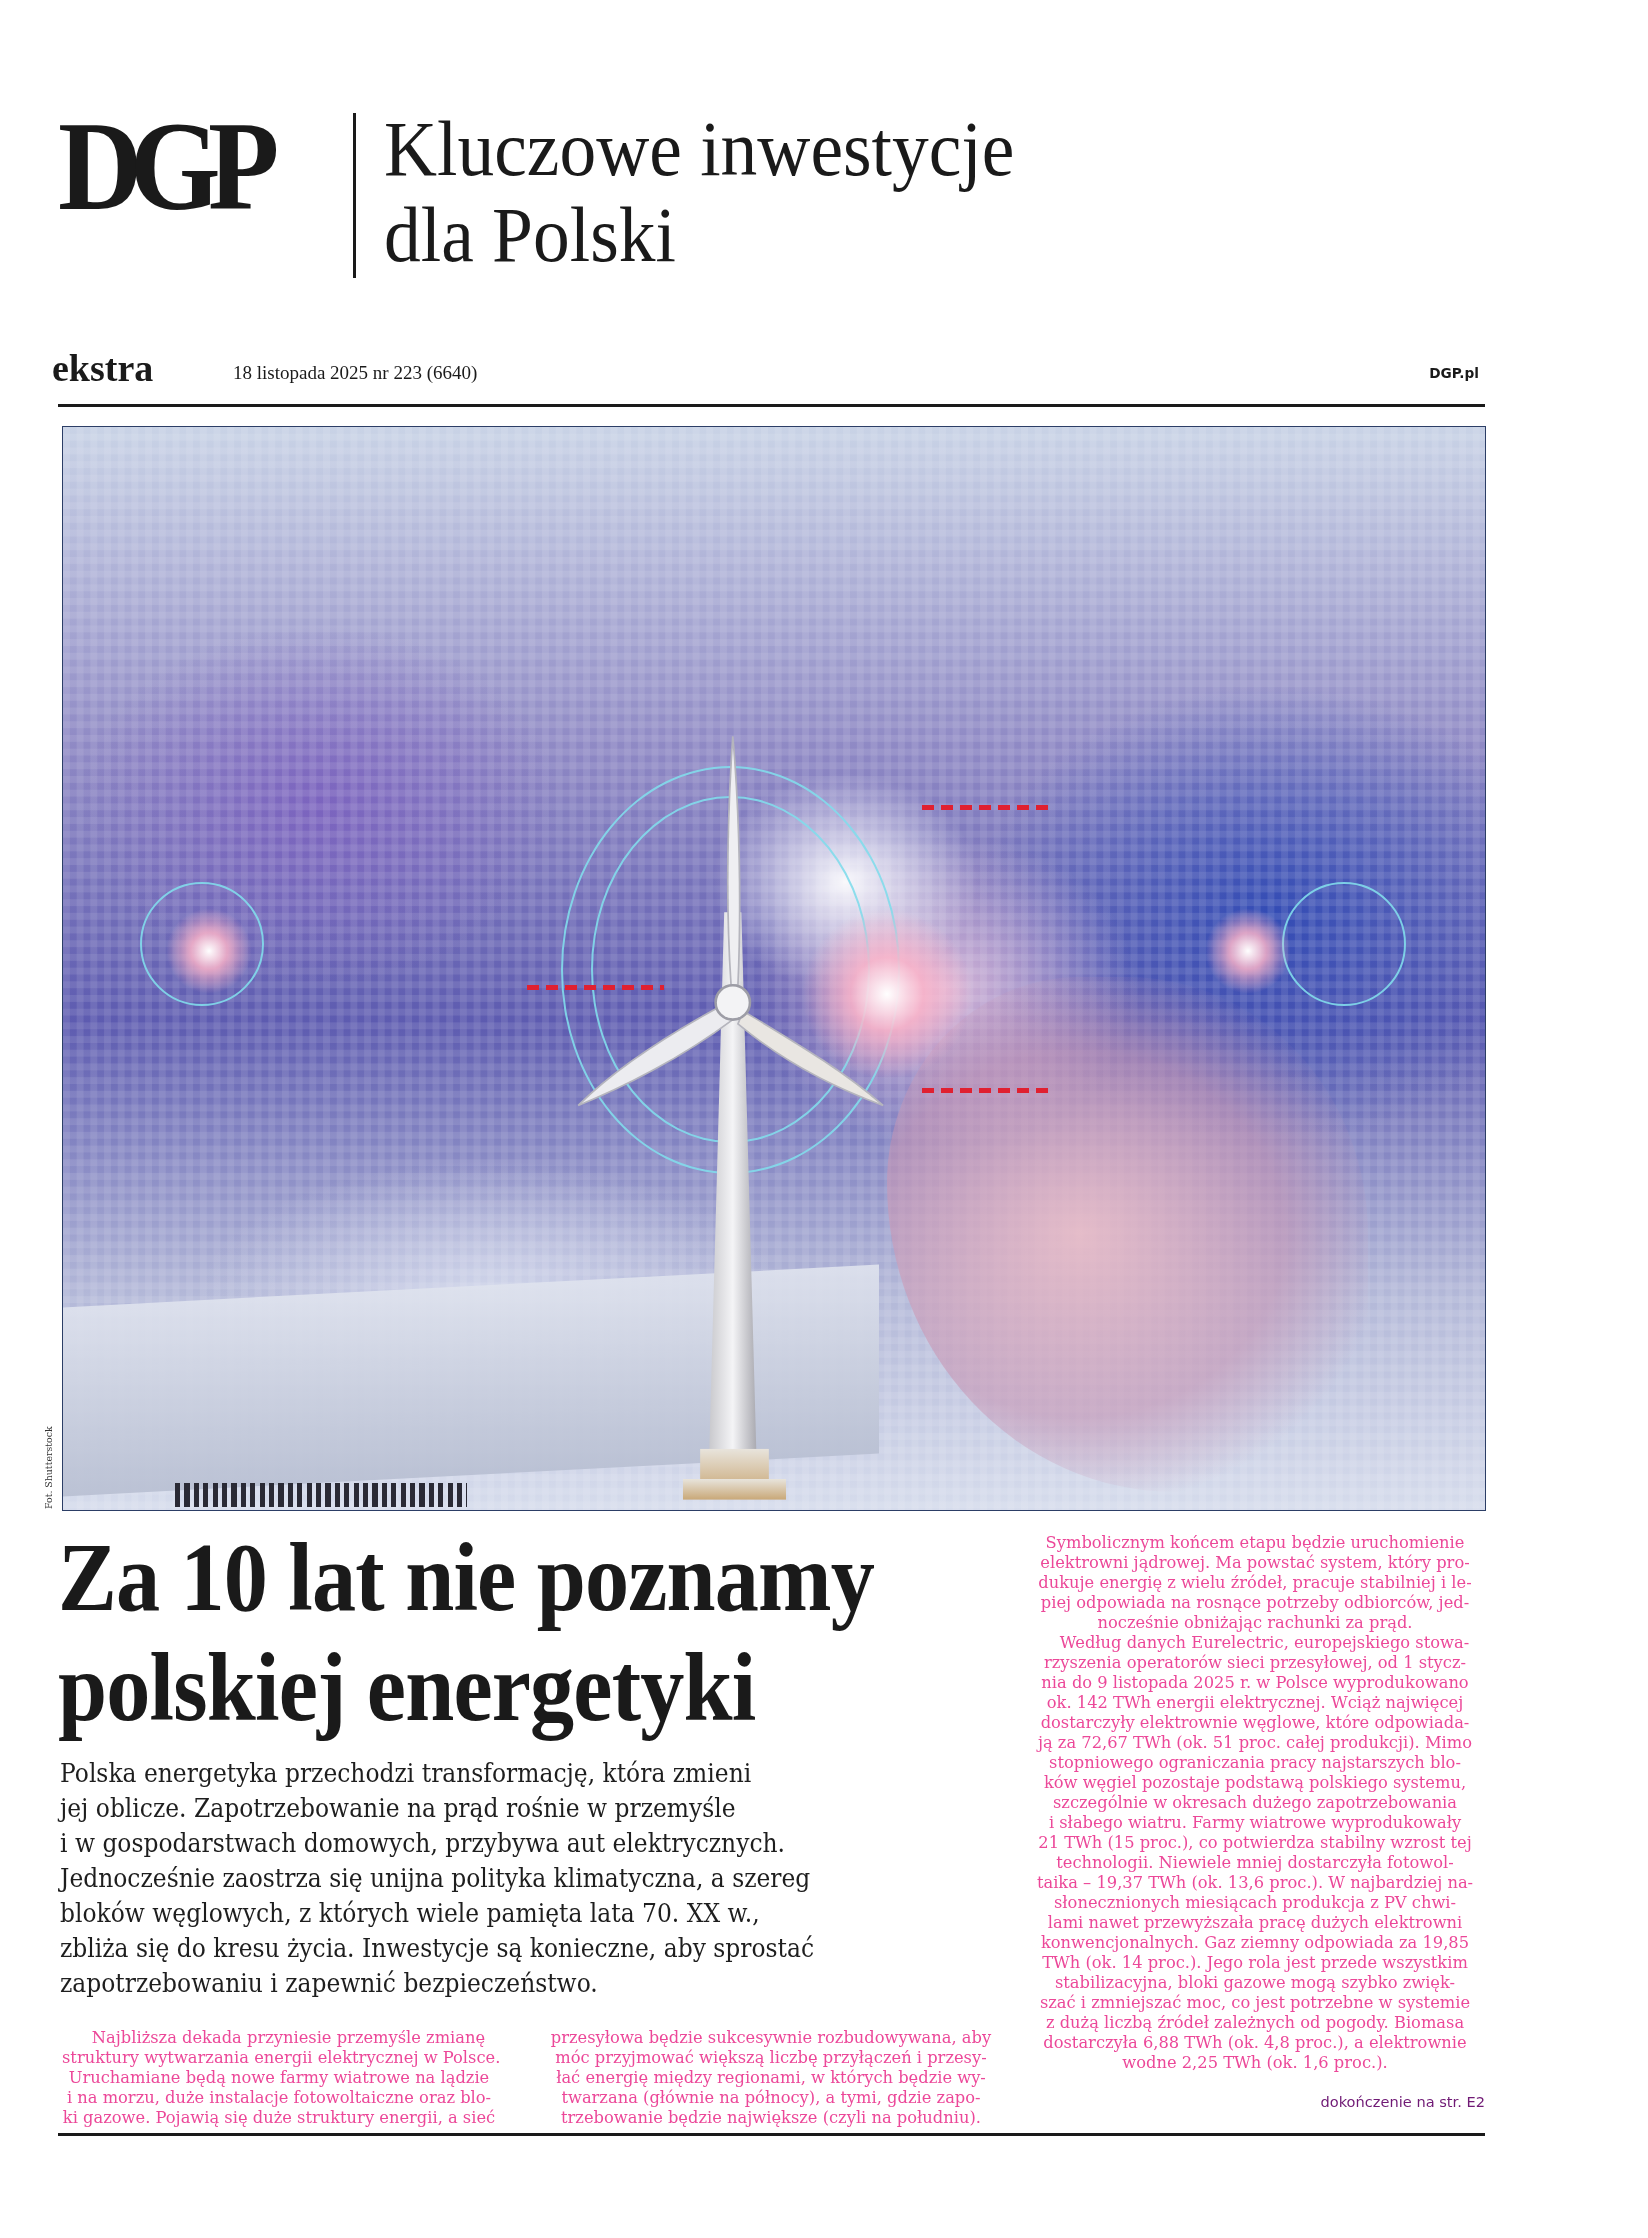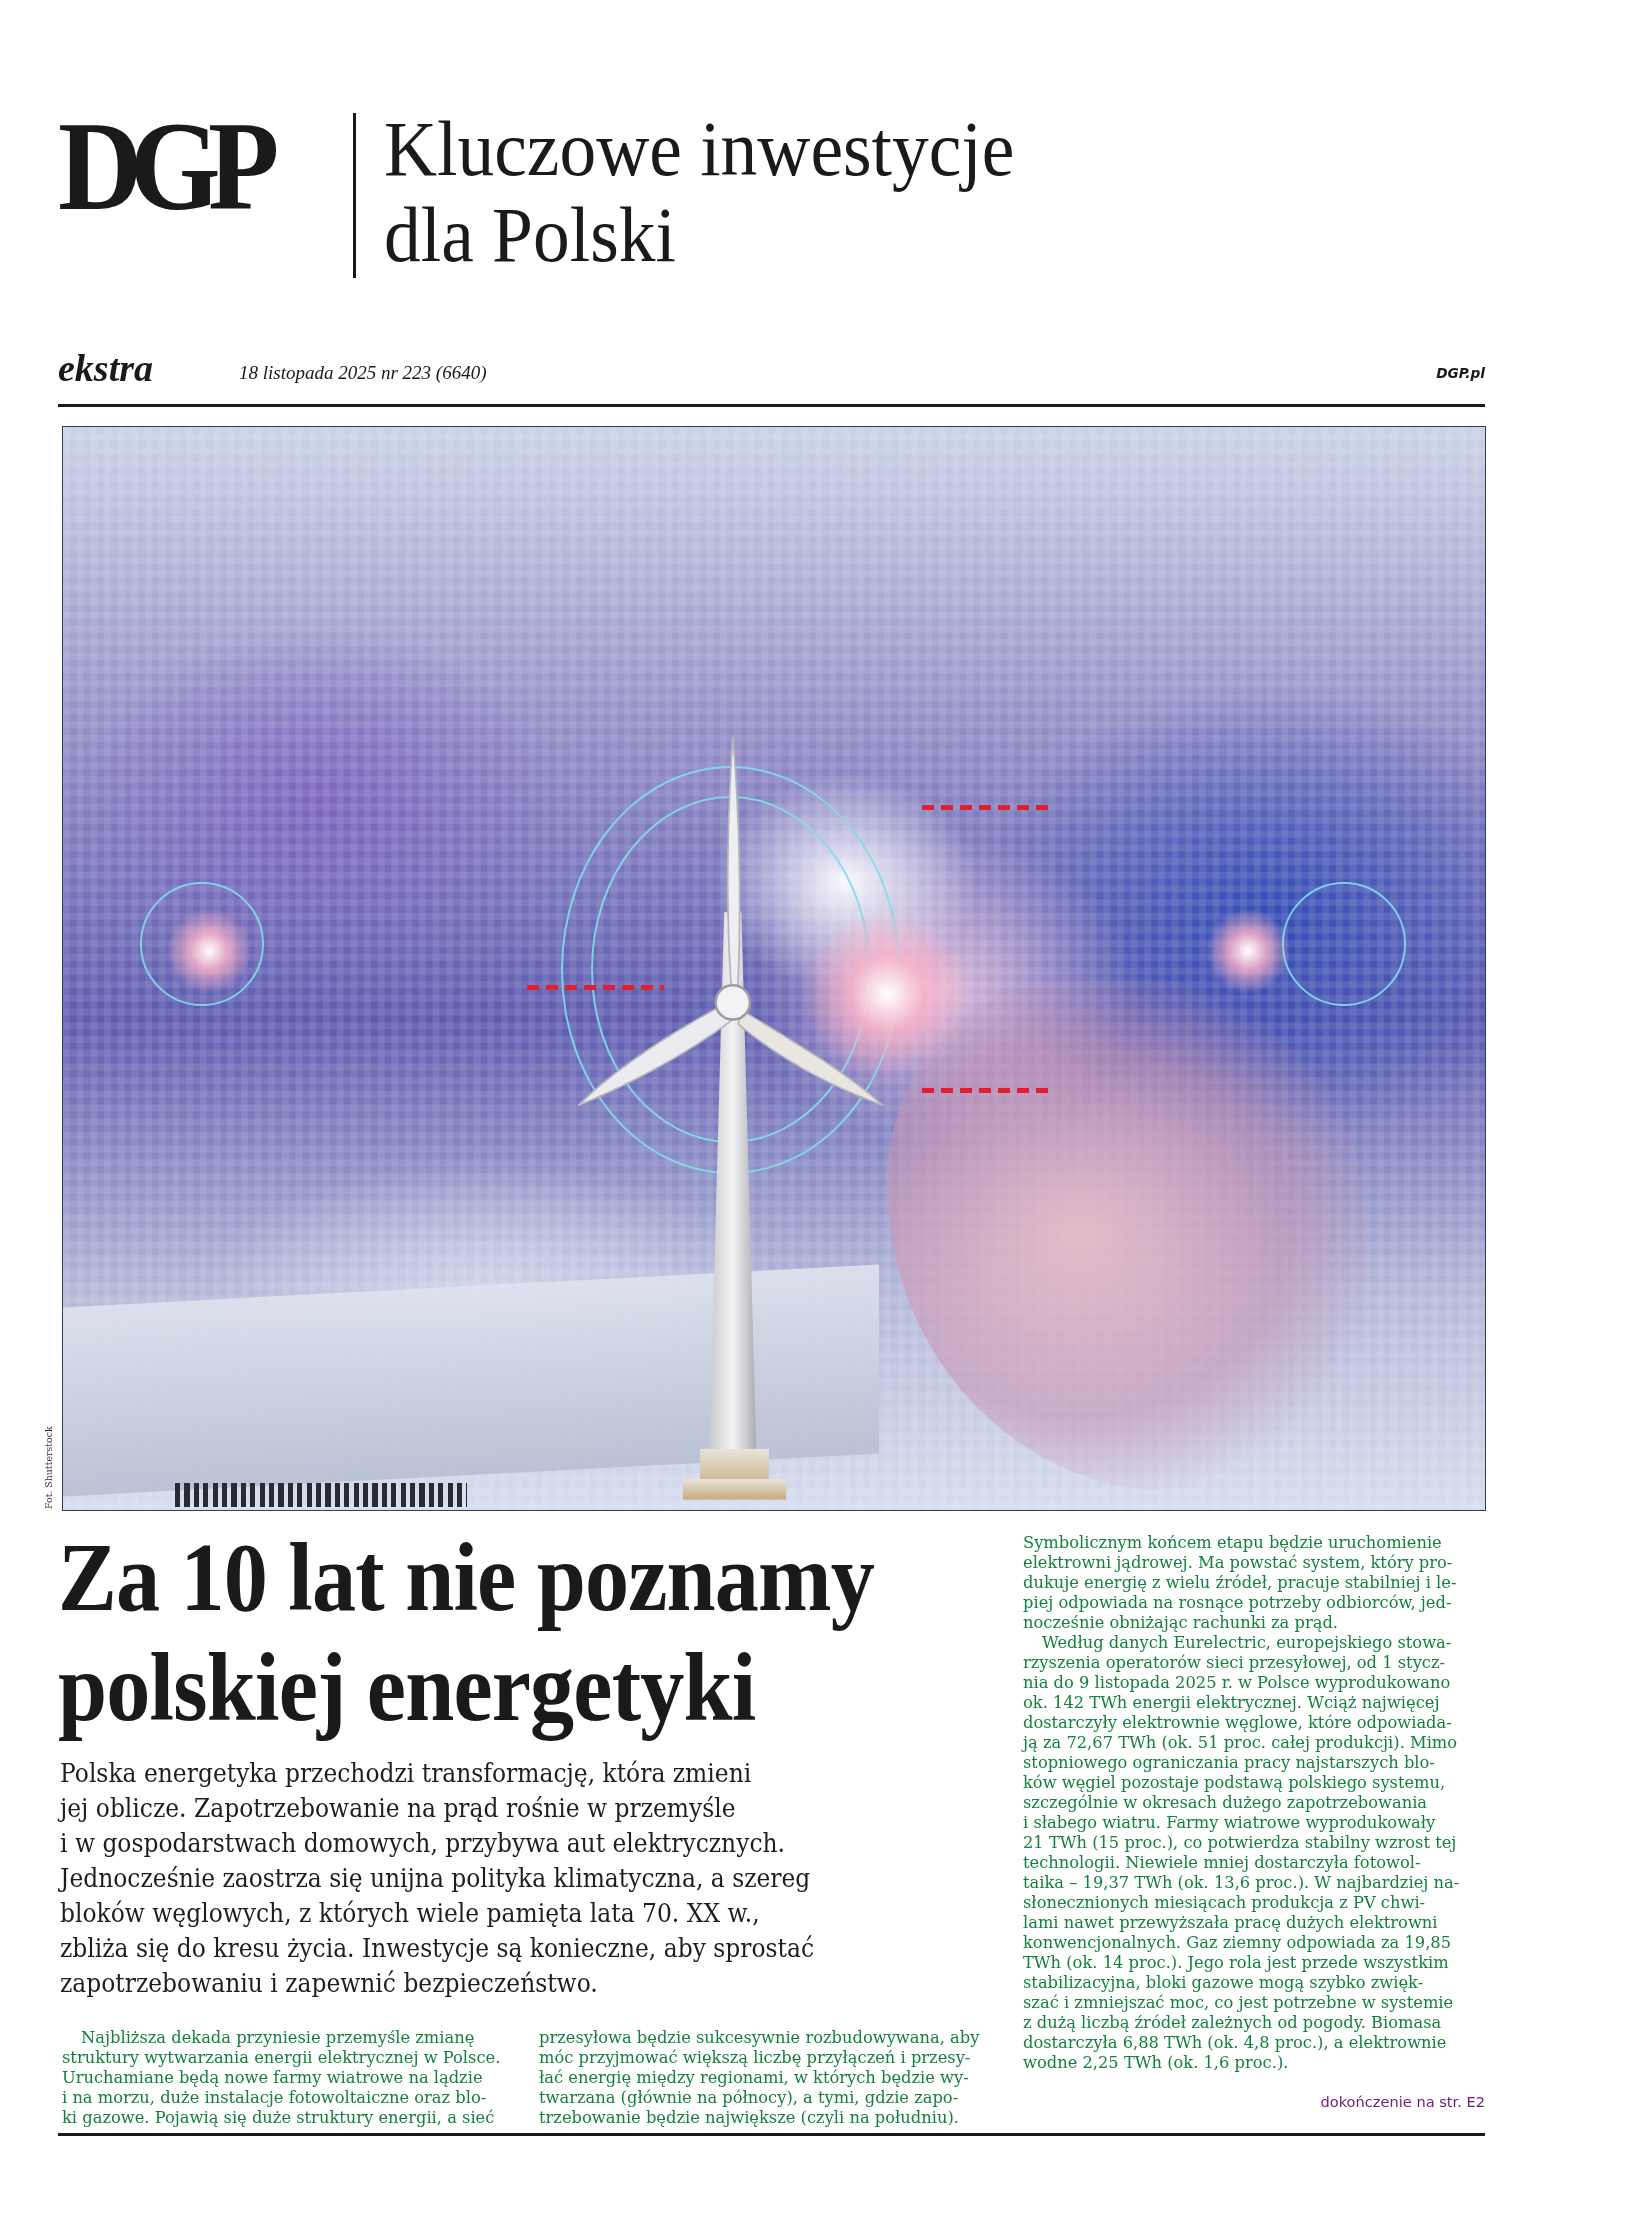--- a/index.html
+++ b/index.html
@@ -3,21 +3,21 @@
 <meta charset="utf-8">
 <style>
   html, body { margin:0; padding:0; background:#ffffff; }
   body { width:1649px; height:2239px; position:relative; overflow:hidden; color:#1c1c1c; font-family:"DejaVu Serif", serif; }
 
   .masthead { position:absolute; left:58px; top:101px; width:1460px; height:189px; }
   .logo { position:absolute; left:0; top:8.6px; font-family:"Liberation Serif", serif; font-weight:bold; font-size:127px; line-height:112px; letter-spacing:-13.7px; transform:scaleX(0.92); transform-origin:left top; color:#1a1a1a; }
   .vrule { position:absolute; left:295px; top:12px; width:2.6px; height:165px; background:#1a1a1a; }
   .title { position:absolute; left:326px; top:5.2px; font-family:"Liberation Serif", serif; font-size:79px; line-height:86px; color:#1a1a1a; transform:scaleX(0.93); transform-origin:left top; white-space:nowrap; }
 
-  .infoline { position:absolute; left:58px; top:347px; width:1427px; height:43px;font-style:italic; }
+  .infoline { position:absolute; left:52px; top:347px; width:1427px; height:43px; }
   .ekstra { position:absolute; left:0; top:0; font-family:"Liberation Serif", serif; font-weight:bold; font-size:38px; line-height:43px; color:#1a1a1a; }
   .issue { position:absolute; left:134px; top:13px; font-family:"Liberation Serif", serif; font-size:19px; line-height:26px; color:#1a1a1a;margin-left:47px; }
   .supplement { position:absolute; left:464px; top:3.4px; font-family:"Liberation Serif", serif; font-weight:bold; font-size:29px; line-height:38px; color:#1a1a1a; }
   .site { position:absolute; right:0; top:15.5px; font-family:"DejaVu Sans", sans-serif; font-weight:bold; font-size:13.7px; line-height:20.6px; color:#1a1a1a; }
   .rule-top { position:absolute; left:58px; top:404px; width:1427px; height:3.4px; background:#1a1a1a; }
 
   .photo { position:absolute; left:62px; top:426px; width:1422px; height:1083px; overflow:hidden; border:0.9px solid #2c3e66;
     background:
       radial-gradient(ellipse 189px 155px at 55% 42%, rgba(255,255,255,0.95), rgba(255,255,255,0) 70%),
       radial-gradient(ellipse 275px 223px at 62% 52%, rgba(255,214,230,0.75), rgba(255,214,230,0) 70%),
@@ -40,21 +40,21 @@
   .photo .turbine { position:absolute; left:0; top:0; width:1422px; height:1083px; }
 
   .credit-outside { position:absolute; left:43px; top:1408px; width:13.7px; height:103px; }
   .credit-outside span { position:absolute; left:0; top:101px; transform:rotate(-90deg); transform-origin:left top; font-family:"DejaVu Serif", serif; font-size:9.4px; color:#333; white-space:nowrap; }
 
   .headline { position:absolute; left:58px; top:1522px; width:945px; font-family:"Liberation Serif", serif; font-weight:bold; font-size:98px; line-height:110px; color:#1a1a1a; transform:scaleX(0.9); transform-origin:left top; white-space:nowrap; letter-spacing:-0.9px; }
 
   .lead { position:absolute; left:60px; top:1756px; width:945px; font-family:"DejaVu Serif", serif; font-size:26px; line-height:35px; color:#1e1e1e; transform:scaleX(0.9); transform-origin:left top; }
   .lead div { white-space:nowrap; }
 
-  .col { position:absolute; font-family:"DejaVu Serif", serif; font-size:16.3px; line-height:20px; color:#15803d; }
+  .col { position:absolute; font-family:"DejaVu Serif", serif; font-size:16.3px; line-height:20px; color:#ec4899;text-align:center; }
   .col div { white-space:nowrap; }
   .col1 { left:62px; top:2028px; width:434px; }
   .col2 { left:539px; top:2028px; width:464px; }
   .col3 { left:1023px; top:1533px; width:464px; }
   .indent { padding-left:19px; }
   .continued { position:absolute; left:1023px; top:2092px; width:462px; text-align:right; font-family:"DejaVu Sans", sans-serif; font-size:14.6px; line-height:20.6px; color:#701a75; }
   .rule-bottom { position:absolute; left:58px; top:2133px; width:1427px; height:3.4px; background:#1a1a1a; }
 </style>
 </head>
 <body>

